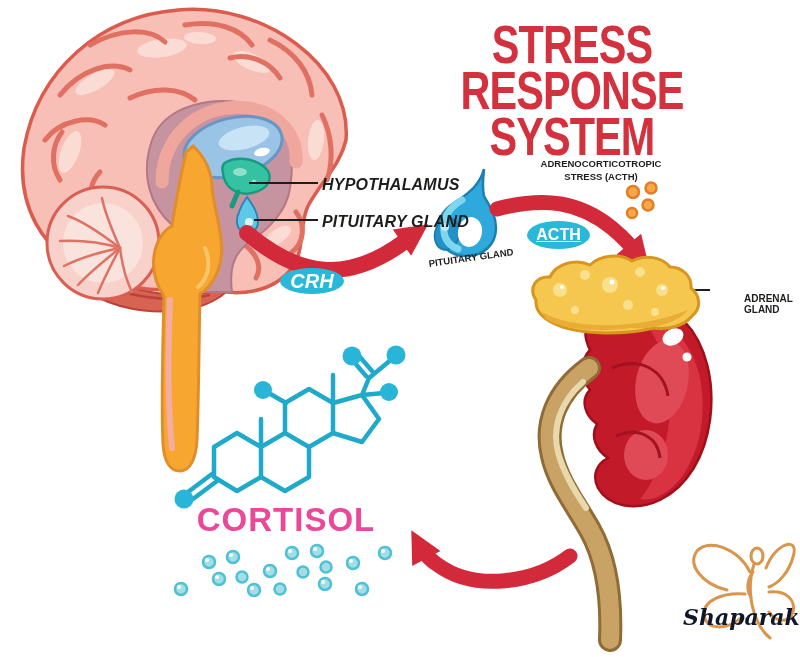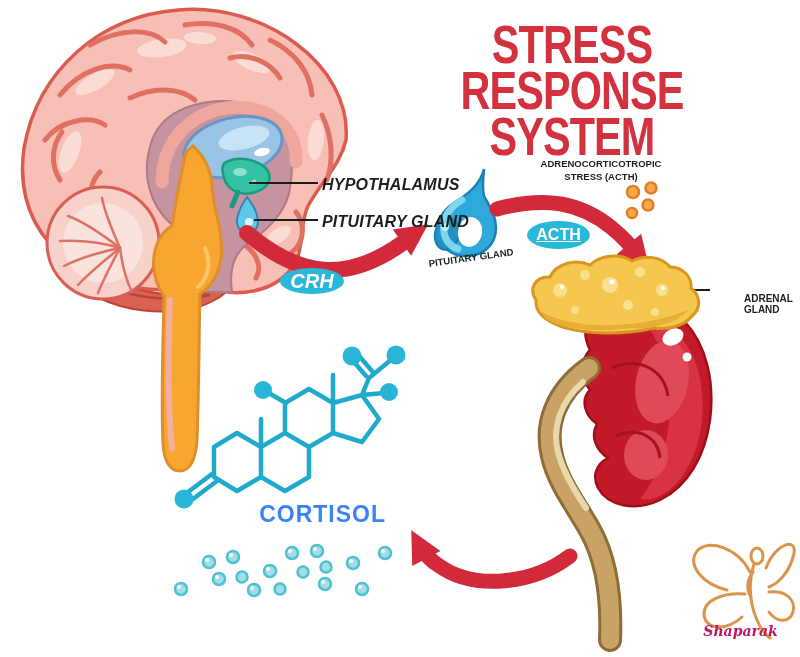--- a/index.html
+++ b/index.html
@@ -15,24 +15,24 @@
   #lbl-pituitary-brain{left:322px;top:213px;}
   #lbl-adrenal{left:744px;top:284px;font-size:10px;font-weight:700;margin-top:9px;}
   #lbl-droplet{left:426px;top:252px;width:90px;text-align:center;font-size:9.5px;
                font-weight:700;transform:rotate(-8deg);transform-origin:50% 50%;}
   #lbl-acth-full{left:537px;top:158px;width:128px;text-align:center;font-size:9.5px;
                  font-weight:700;line-height:12.5px;}
   .pill{position:absolute;border-radius:50%;background:#29b8d8;color:#ffffff;
         font-weight:700;display:flex;align-items:center;justify-content:center;}
   #pill-crh{left:280px;top:268px;width:64px;height:26px;font-size:20px;font-style:italic;}
   #pill-acth{left:527px;top:221px;width:63px;height:28px;font-size:16px;text-decoration:underline;}
-  #lbl-cortisol{left:186px;top:501px;width:200px;text-align:right;font-weight:700;
-                font-size:23px;letter-spacing:1px;color:#3b82f6;}
-  #lbl-brand{left:683px;top:623px;width:115px;text-align:center;font-size:14px;
-             font-style:italic;font-weight:700;color:#be185d;
+  #lbl-cortisol{left:186px;top:501px;width:200px;text-align:center;font-weight:700;
+                font-size:33px;letter-spacing:1px;color:#ec4899;}
+  #lbl-brand{left:683px;top:604px;width:115px;text-align:center;font-size:22px;
+             font-style:italic;font-weight:700;color:#0f172a;
              font-family:"DejaVu Serif",serif;}
 </style>
 </head>
 <body>
 
 <div id="stage">
 
   <svg id="art" width="800" height="657" viewBox="0 0 800 657">
 
     <g>

